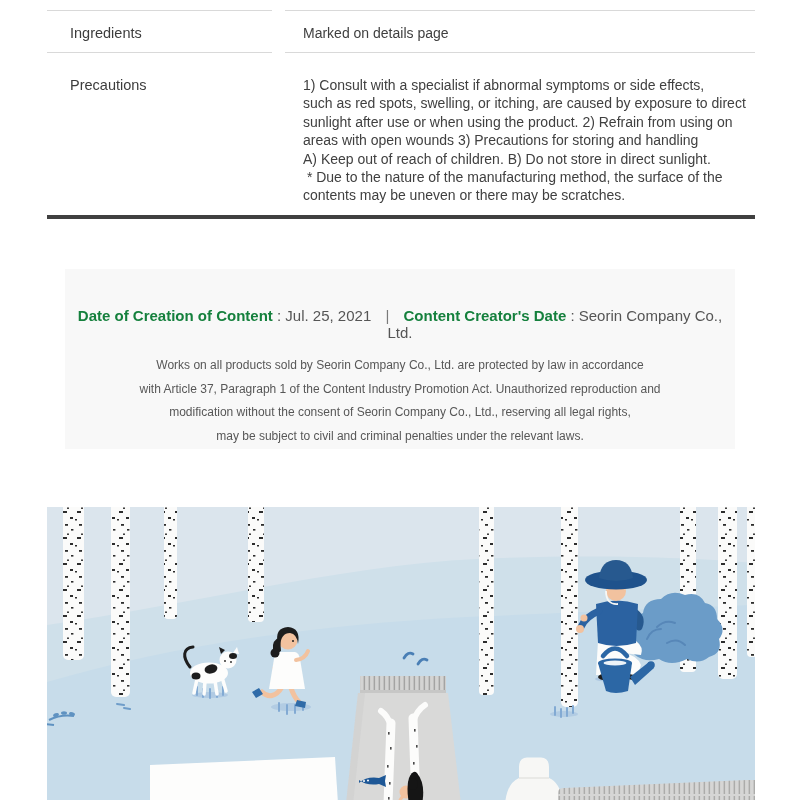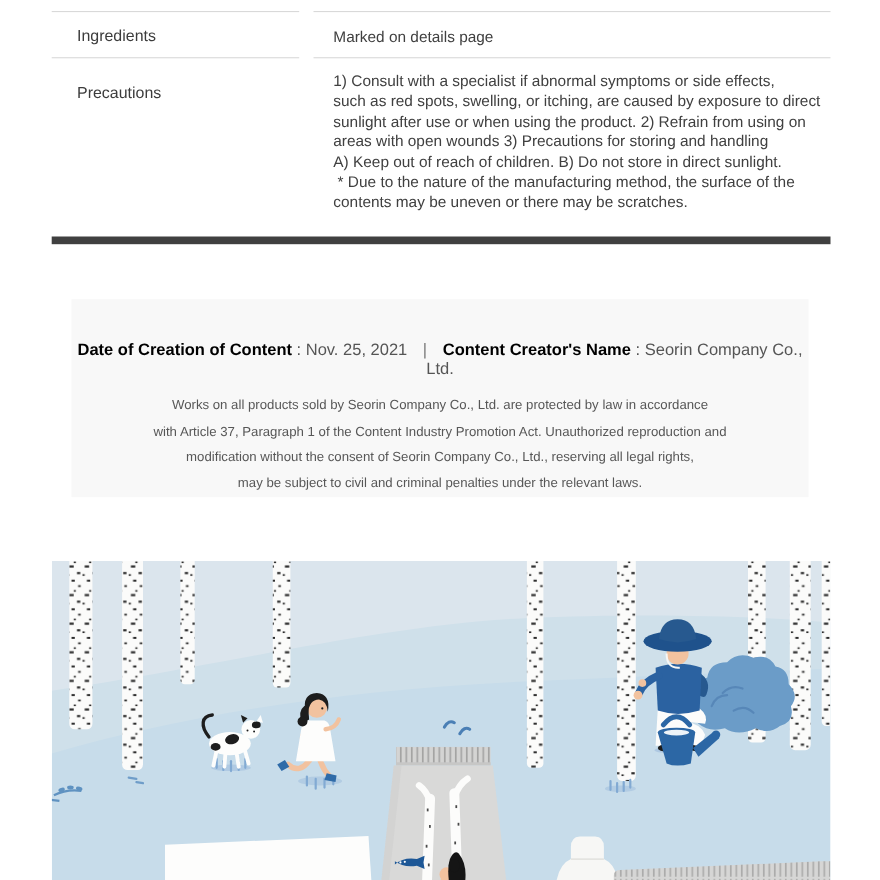--- a/index.html
+++ b/index.html
@@ -1,37 +1,37 @@
 <!DOCTYPE html>
 <html><head>
 <meta charset="utf-8">
 <style>
   html,body{margin:0;padding:0;background:#ffffff;}
   body{width:800px;height:800px;overflow:hidden;
        font-family:"Liberation Sans",sans-serif;color:#3f3f3f;}
   .page{position:relative;width:800px;height:800px;background:#fff;}
 
   
-  .spec-table{margin:10px 45px 0 47px;border-bottom:7px solid #404040;}
+  .spec-table{margin:10px 45px 0 47px;border-bottom:4px solid #404040;}
   .spec-row{display:flex;}
   .spec-cell{border-top:1px solid #d9d9d9;box-sizing:border-box;}
   .spec-label{width:225px;margin-right:13px;padding:14px 0 0 23px;
               font-size:14.5px;color:#3c3c3c;}
   .spec-value{flex:1;padding:14px 0 0 18px;font-size:14px;color:#404040;}
   .row-ingredients{height:42px;}
   .row-precautions{height:163px;}
   .row-precautions .spec-label{padding-top:24px;}
-  .row-precautions .spec-value{padding-top:11px;line-height:18.4px;}
+  .row-precautions .spec-value{padding-top:23px;line-height:18.4px;}
   .multiline{white-space:pre-line;}
 
   
   .notice{margin:50px 65px 0 65px;height:180px;background:#f8f8f8;
           box-sizing:border-box;padding-top:38px;text-align:center;}
   .notice-meta{margin:0;font-size:15px;color:#4a4a4a;}
-  .notice-meta b{color:#000000;font-weight:bold;}
+  .notice-meta b{color:#15803d;font-weight:bold;}
   .notice-meta .val{color:#555;}
   .notice-meta .sep{display:inline-block;margin:0 10px;color:#7a7a7a;}
   .notice-copy{margin:13px auto 0;font-size:12px;line-height:23.5px;
                color:#575757;}
 
   
   .illustration{margin:58px 45px 0 47px;width:708px;height:297px;overflow:hidden;}
   .illustration svg{display:block;}
 </style>
 </head>
@@ -52,23 +52,23 @@
 areas with open wounds 3) Precautions for storing and handling
 A) Keep out of reach of children. B) Do not store in direct sunlight.
 &nbsp;* Due to the nature of the manufacturing method, the surface of the
 contents may be uneven or there may be scratches.</div>
     </div>
   </section>
 
   <section class="notice">
     <p class="notice-meta">
       <b>Date of Creation of Content</b>
-      <span class="val">: Nov. 25, 2021</span>
+      <span class="val">: Jul. 25, 2021</span>
       <span class="sep">|</span>
-      <b>Content Creator's Name</b>
+      <b>Content Creator's Date</b>
       <span class="val">: Seorin Company Co., Ltd.</span>
     </p>
     <p class="notice-copy multiline">Works on all products sold by Seorin Company Co., Ltd. are protected by law in accordance
 with Article 37, Paragraph 1 of the Content Industry Promotion Act. Unauthorized reproduction and
 modification without the consent of Seorin Company Co., Ltd., reserving all legal rights,
 may be subject to civil and criminal penalties under the relevant laws.</p>
   </section>
 
   <figure class="illustration">
     <svg width="708" height="297" viewBox="0 0 708 297" xmlns="http://www.w3.org/2000/svg">

